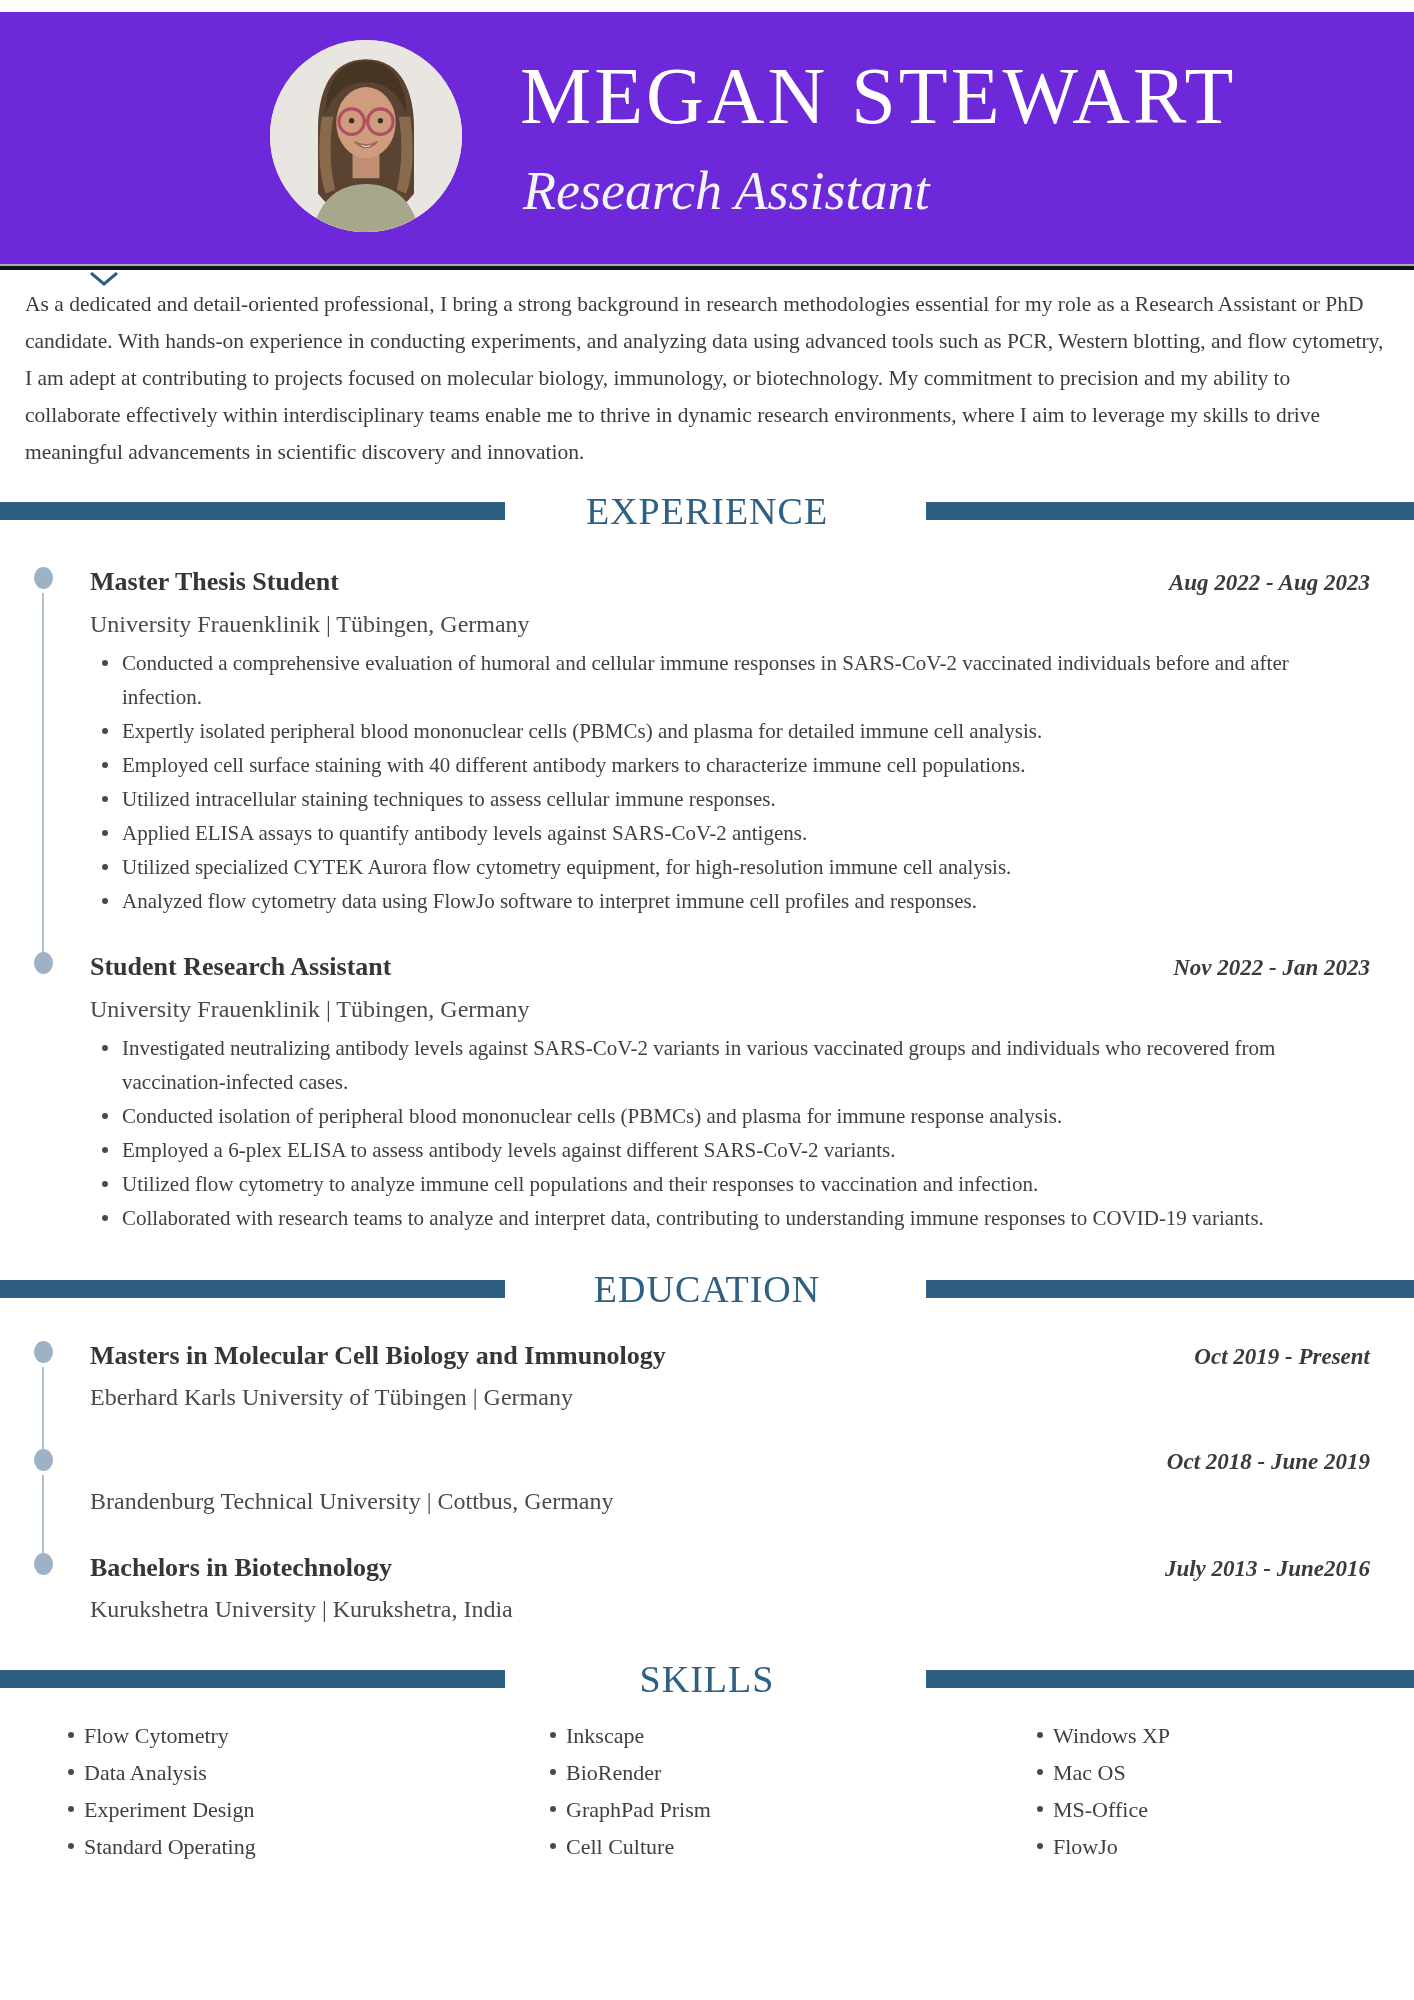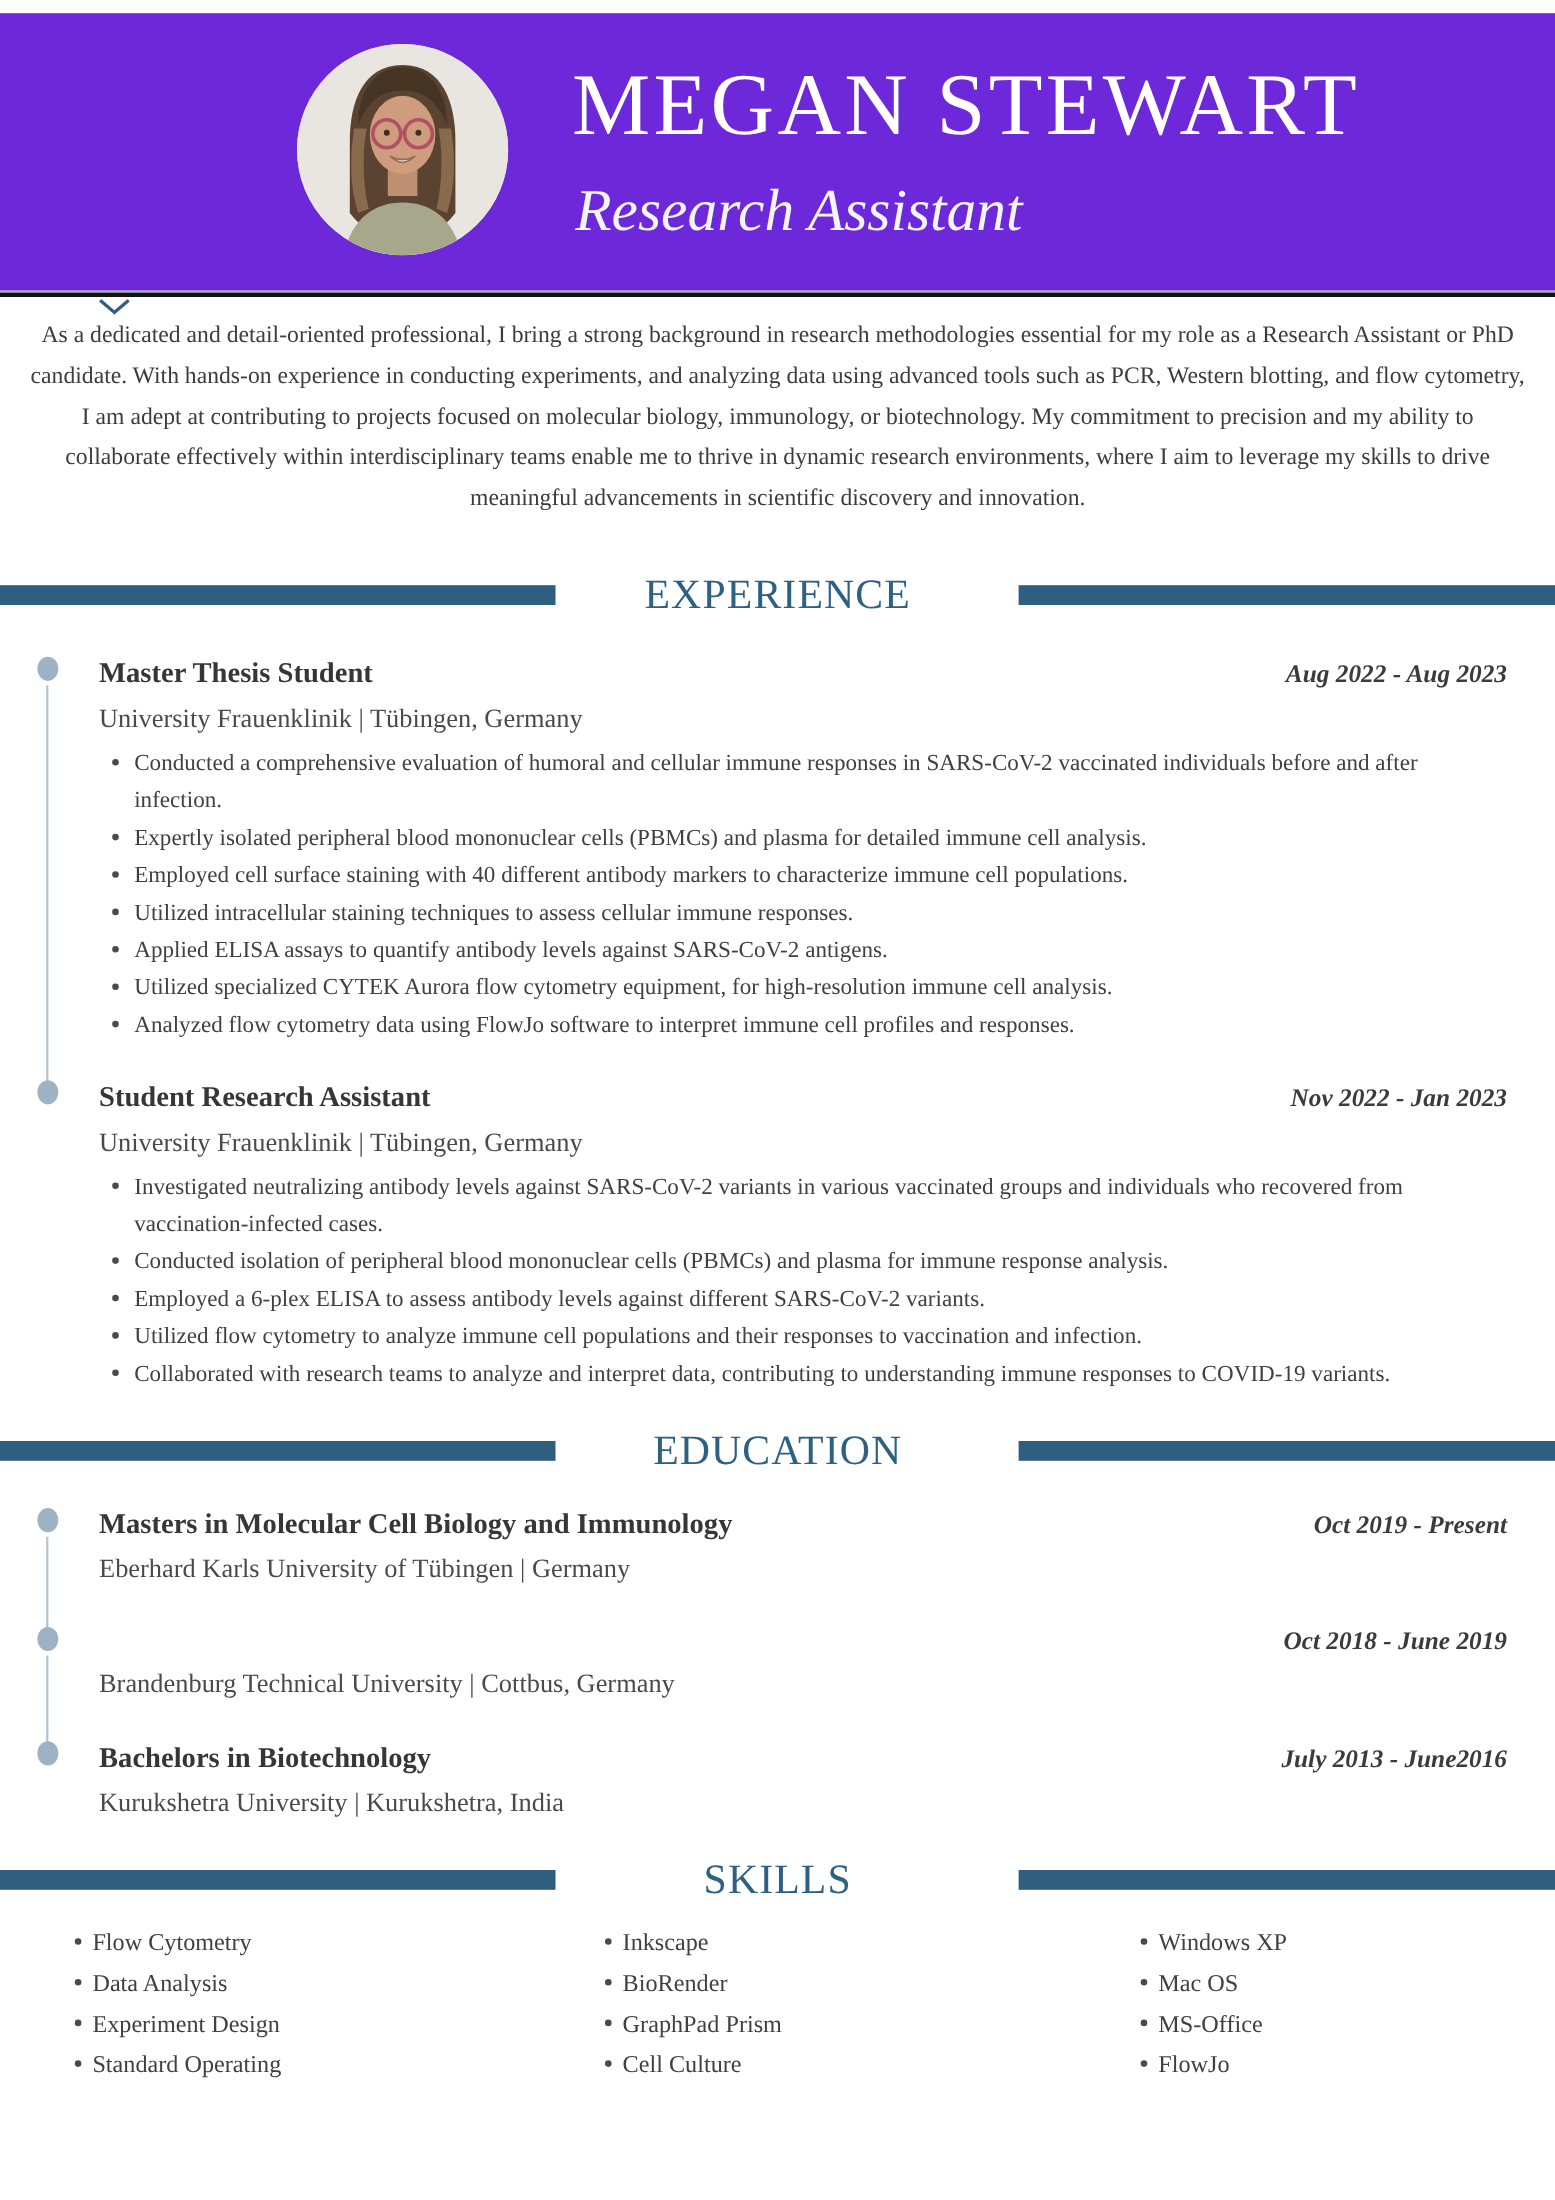--- a/index.html
+++ b/index.html
@@ -36,33 +36,33 @@
   .contact-item { position:absolute; display:flex; align-items:center; color:#ffffff; font-size:23px; }
   .contact-item .cicon { display:inline-flex; margin-right:40px; }
   .contact-email { left:90px; }
   .contact-phone { left:571px; }
   .contact-web   { left:901px; }
   .contact-web .ctext { font-style:italic; }
   .cicon svg { display:block; }
 
   
   .summary {
-    margin:16px auto 0; width:1364px; text-align:center;
+    margin:16px auto 0; width:1364px; text-align:left;
     font-size:21.5px; line-height:37px; color:#3c3c3c;
   }
 
   
   .section-head { position:relative; height:48px; display:flex; align-items:center; justify-content:center; }
   .section-head .bar { position:absolute; top:15px; height:18px; background:#2e5f80; }
   .section-head .bar-left  { left:0; width:505px; }
   .section-head .bar-right { right:0; width:488px; }
   .section-title {
     font-size:38px; color:#2d6083; letter-spacing:1px; font-weight:400; line-height:1;
   }
-  .head-xp  { margin-top:46px; }
+  .head-xp  { margin-top:16px; }
   .head-edu { margin-top:30px; }
   .head-sk  { margin-top:30px;text-align:right; }
 
   
   .tl-wrap { padding:0 44px 0 90px; }
   .tl-entry { position:relative; }
   .tl-entry::before {
     content:''; position:absolute; left:-56px; top:2px;
     width:19px; height:22px; border-radius:50%; background:#9db3c5;
   }

